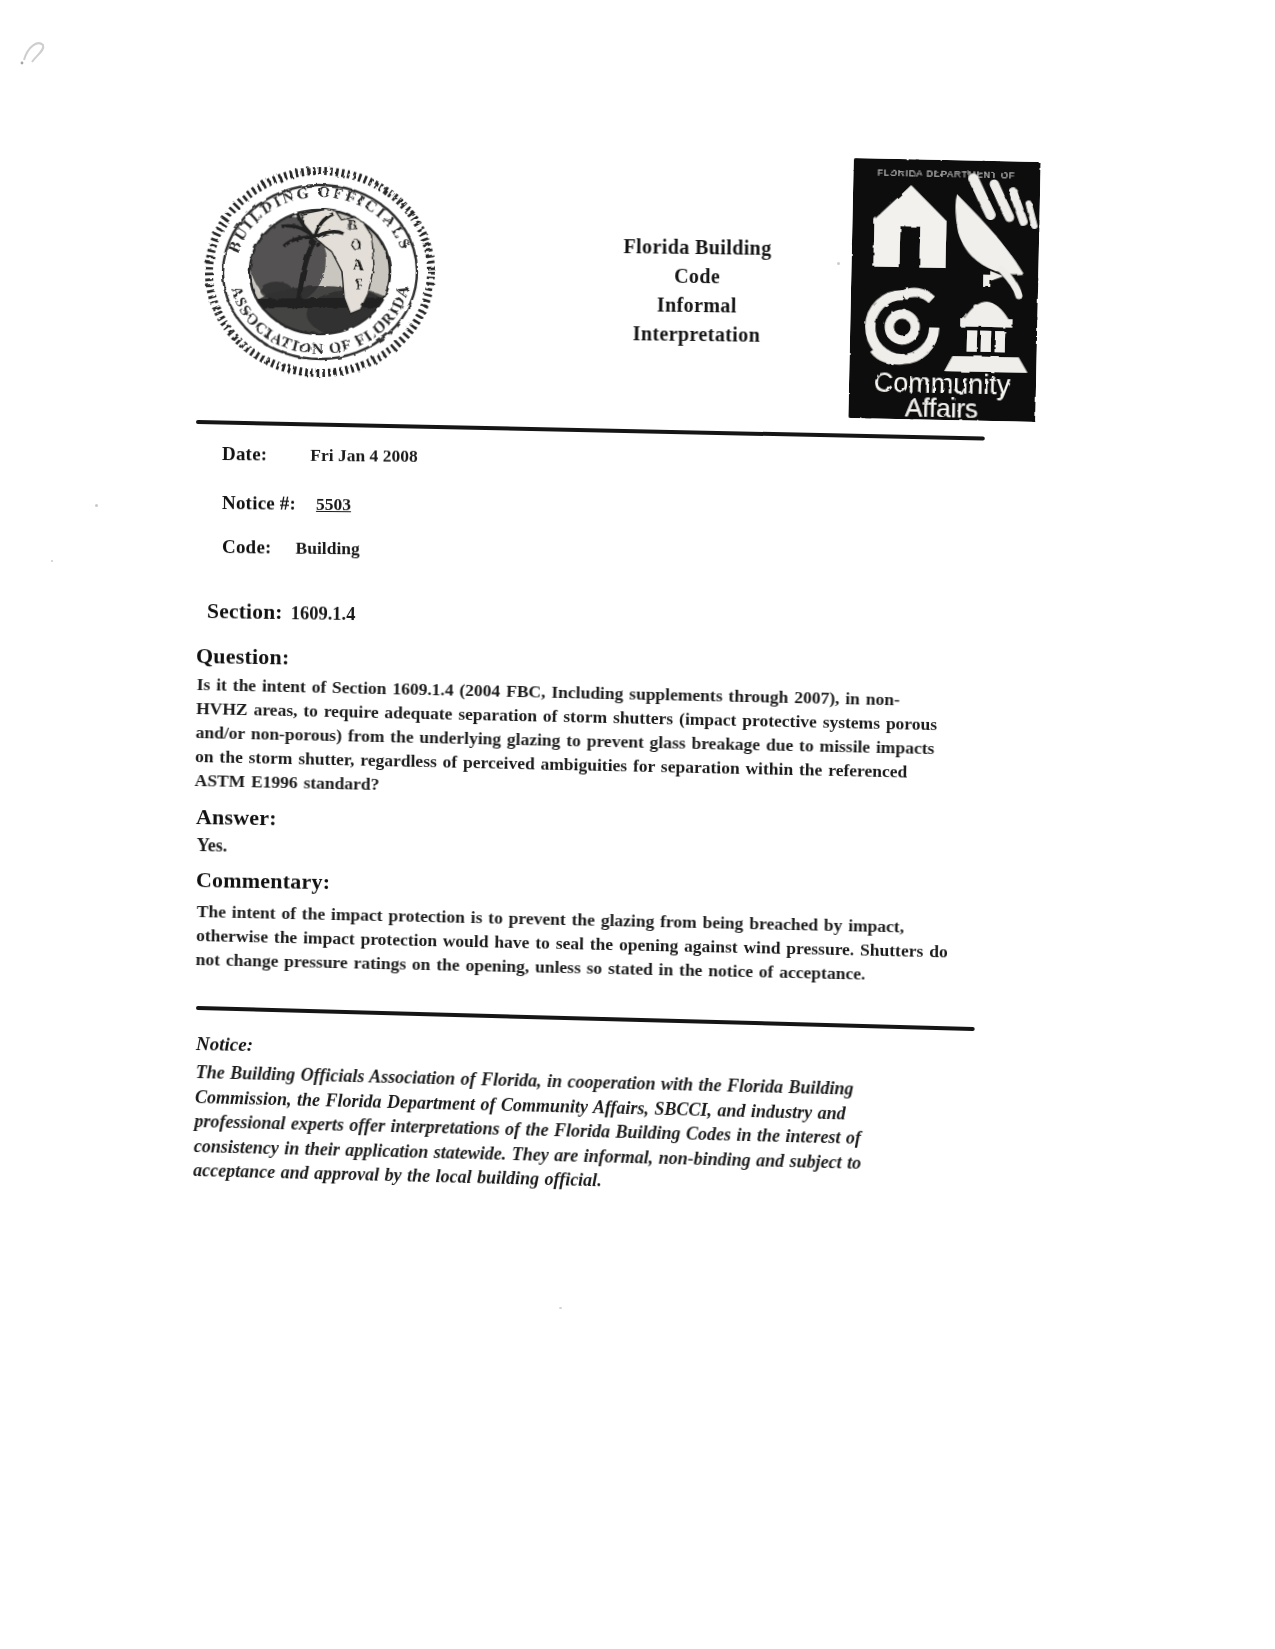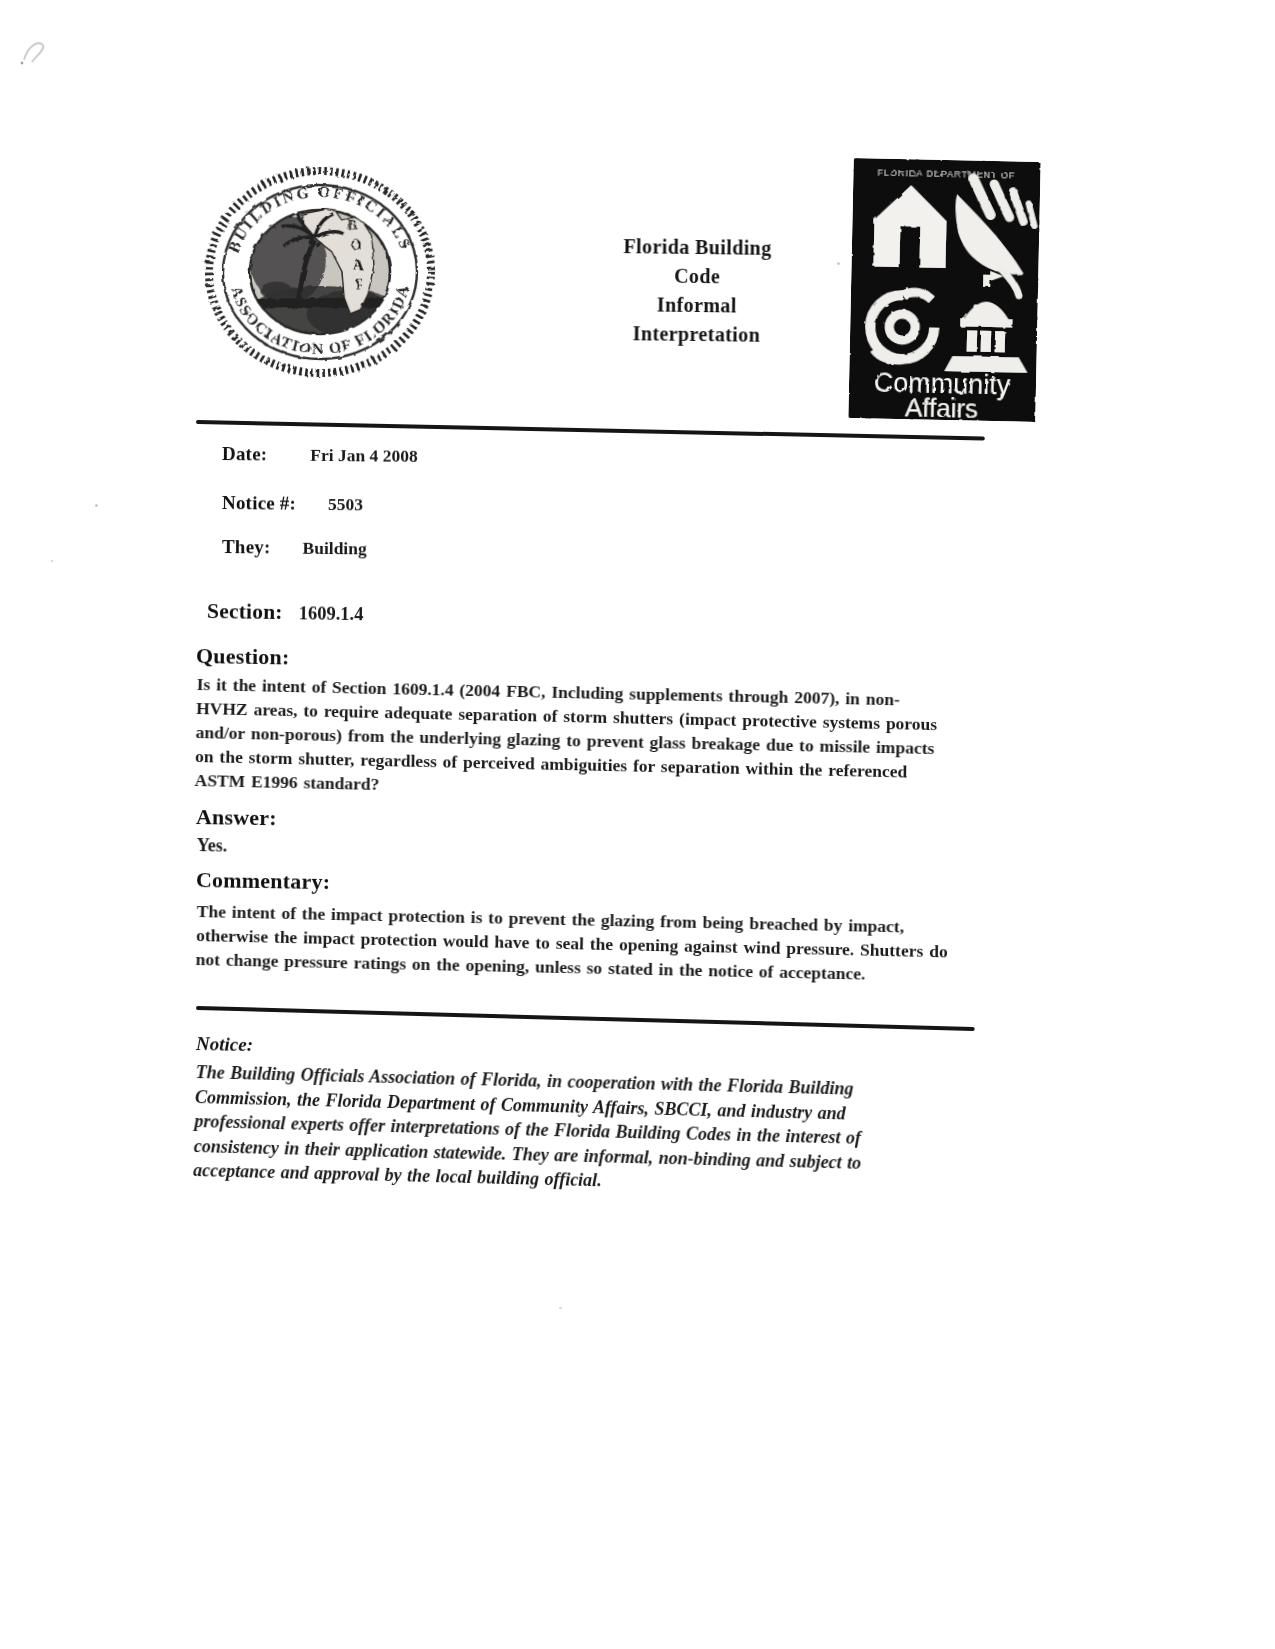--- a/index.html
+++ b/index.html
@@ -26,26 +26,26 @@
   .rule{position:absolute;background:#151515;height:4px;border-radius:2px;transform-origin:left center;}
   .rule1{left:196px;top:420px;width:789px;transform:rotate(1.2deg);}
   .rule2{left:196px;top:1006px;width:779px;transform:rotate(1.55deg);}
   
   .field-row{position:absolute;display:flex;align-items:baseline;transform-origin:left center;transform:rotate(0.55deg);}
   .field-label{font-weight:bold;font-size:19px;color:#121212;letter-spacing:.2px;}
   .field-value{font-weight:bold;font-size:17.5px;color:#1a1a1a;}
   .row-date{left:222px;top:443px;}
   .row-date .field-value{margin-left:43px;}
   .row-report{left:222px;top:492px;}
-  .row-report .field-value{margin-left:32px;}
+  .row-report .field-value{margin-left:20px;text-decoration:underline;}
   .row-code{left:222px;top:536px;}
-  .row-code .field-value{margin-left:32px;}
+  .row-code .field-value{margin-left:24px;}
   .row-section{left:207px;top:599px;transform:rotate(0.8deg);}
   .row-section .field-label{font-size:21.5px;}
-  .row-section .field-value{margin-left:16px;font-size:18.5px;}
+  .row-section .field-value{margin-left:8px;font-size:18.5px;}
   
   .sect-h{
     position:absolute;left:196px;font-weight:bold;font-size:22px;color:#111;
     transform-origin:left center;transform:rotate(0.9deg);letter-spacing:.2px;
   }
   .para{
     position:absolute;left:197px;font-weight:bold;font-size:17.5px;line-height:24px;
     color:#1b1b1b;transform-origin:left top;transform:rotate(1.25deg);
     word-spacing:1.5px;
   }
@@ -198,21 +198,21 @@
 
   <div class="field-row row-date soft">
     <span class="field-label">Date:</span>
     <span class="field-value">Fri Jan 4 2008</span>
   </div>
   <div class="field-row row-report soft">
     <span class="field-label">Notice #:</span>
     <span class="field-value">5503</span>
   </div>
   <div class="field-row row-code soft">
-    <span class="field-label">They:</span>
+    <span class="field-label">Code:</span>
     <span class="field-value">Building</span>
   </div>
   <div class="field-row row-section soft">
     <span class="field-label">Section:</span>
     <span class="field-value">1609.1.4</span>
   </div>
 
   <div class="sect-h q-h soft">Question:</div>
   <div class="para q-body soft">Is it the intent of Section 1609.1.4 (2004 FBC, Including supplements through 2007), in non-HVHZ areas, to require adequate separation of storm shutters (impact protective systems porous and/or non-porous) from the underlying glazing to prevent glass breakage due to missile impacts on the storm shutter, regardless of perceived ambiguities for separation within the referenced ASTM E1996 standard?</div>
 

